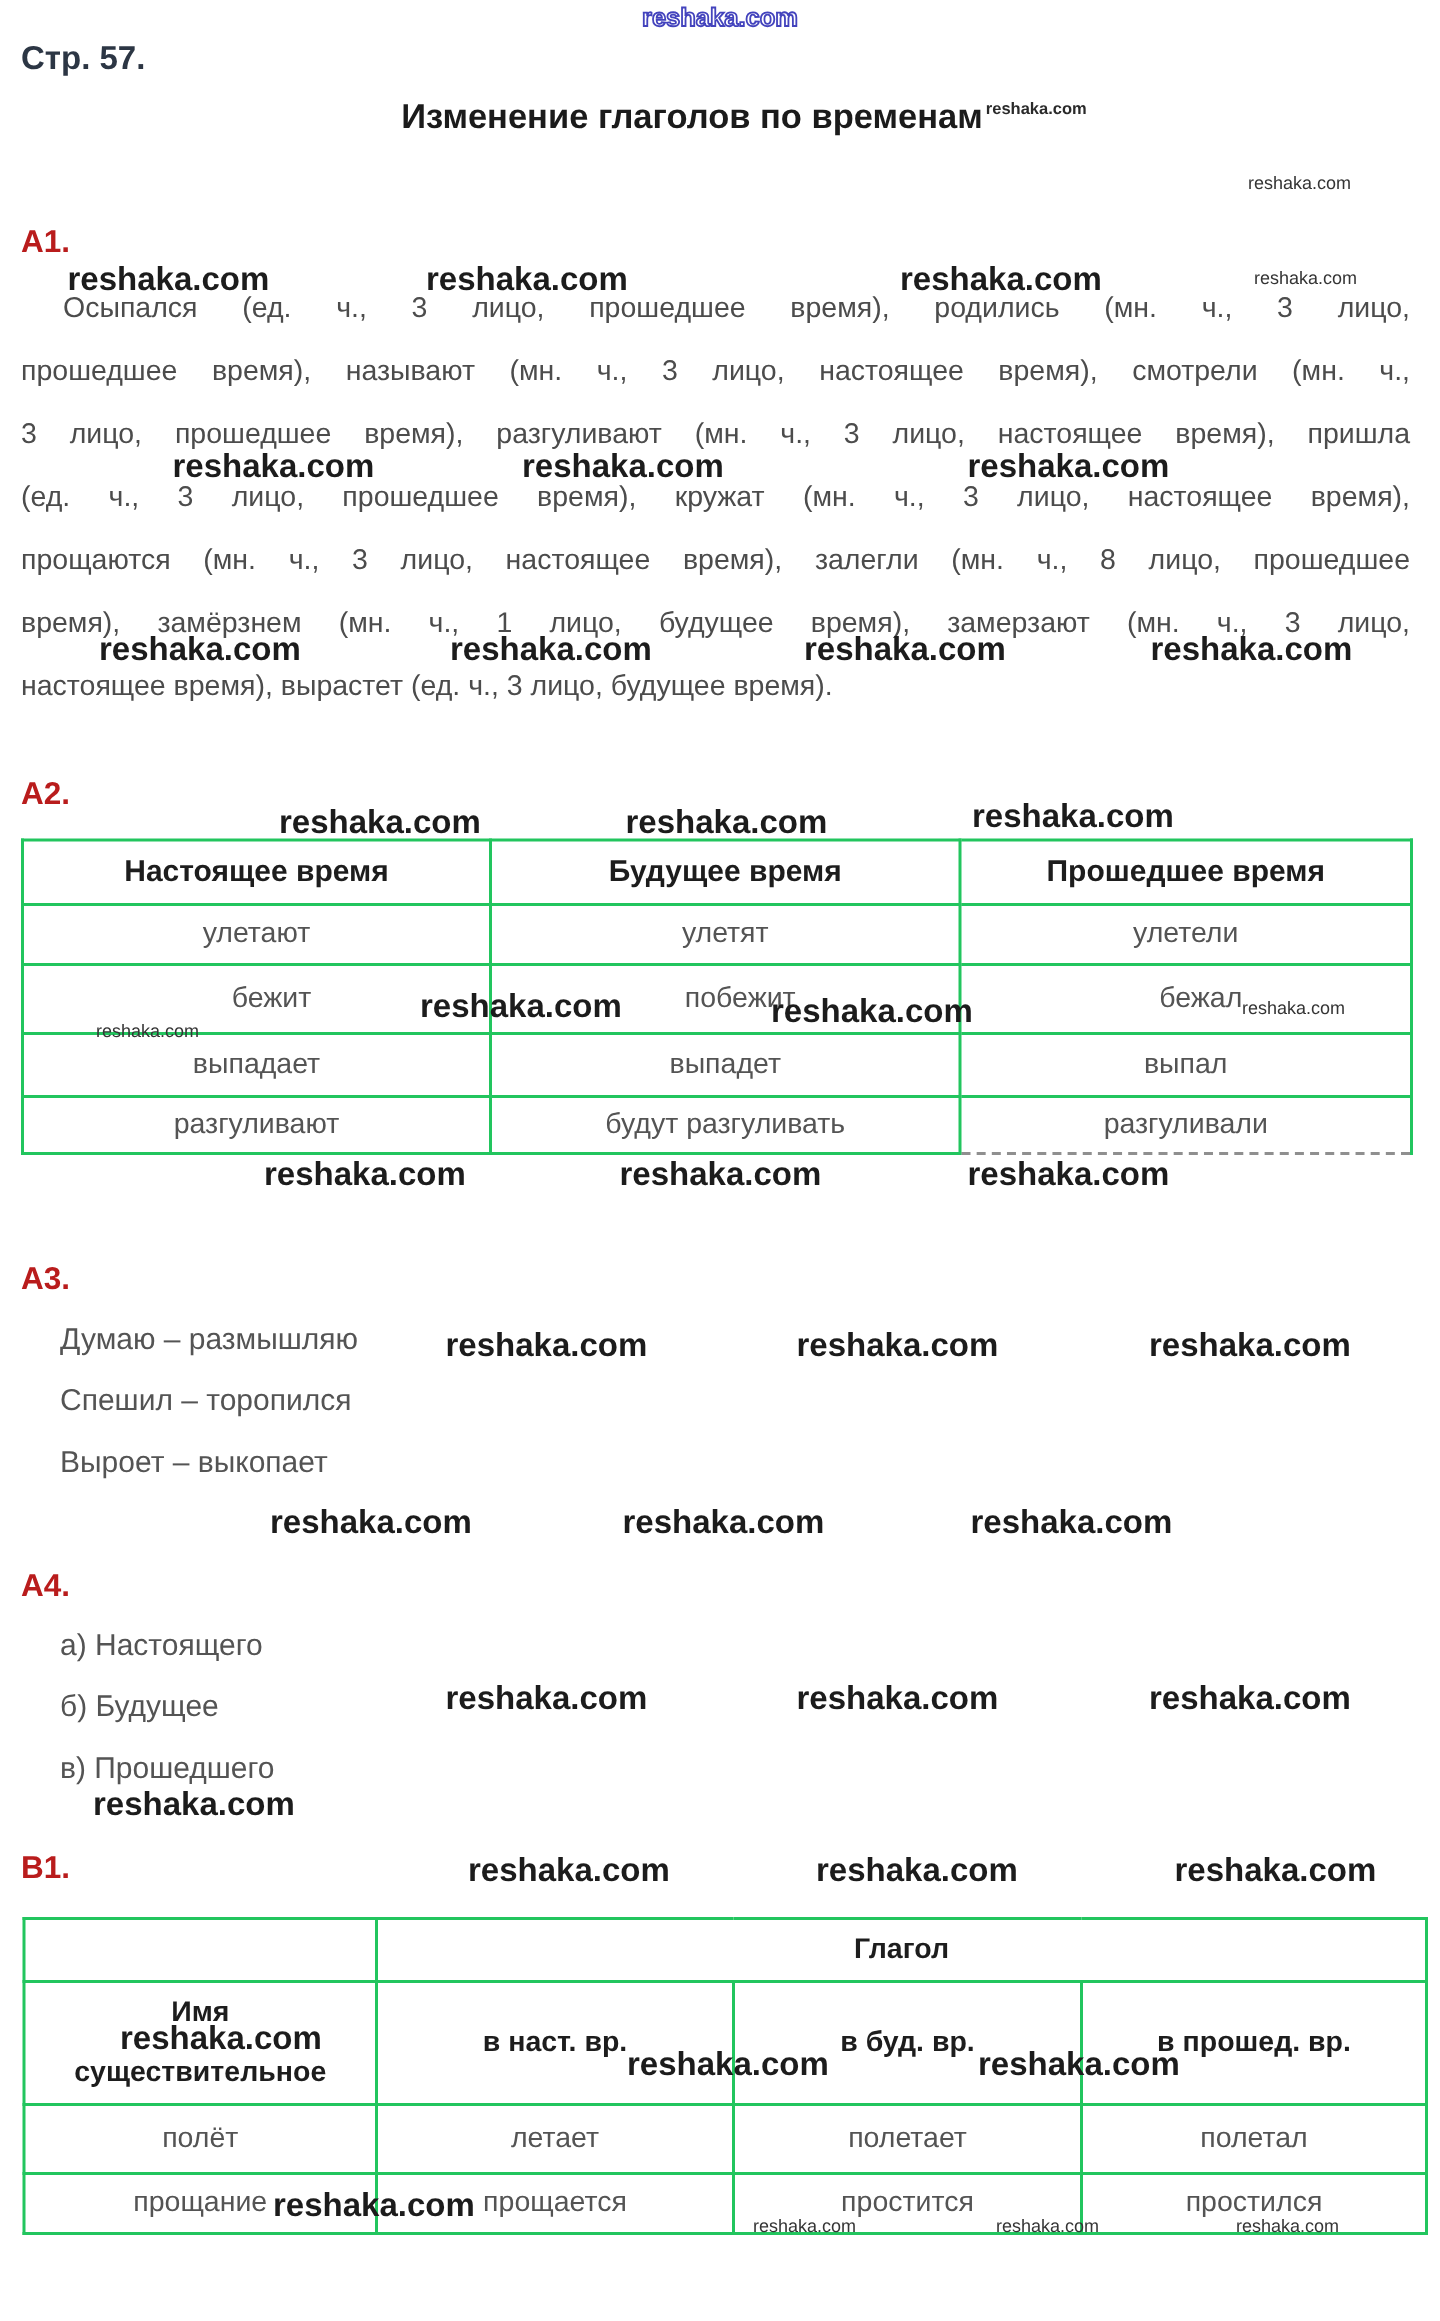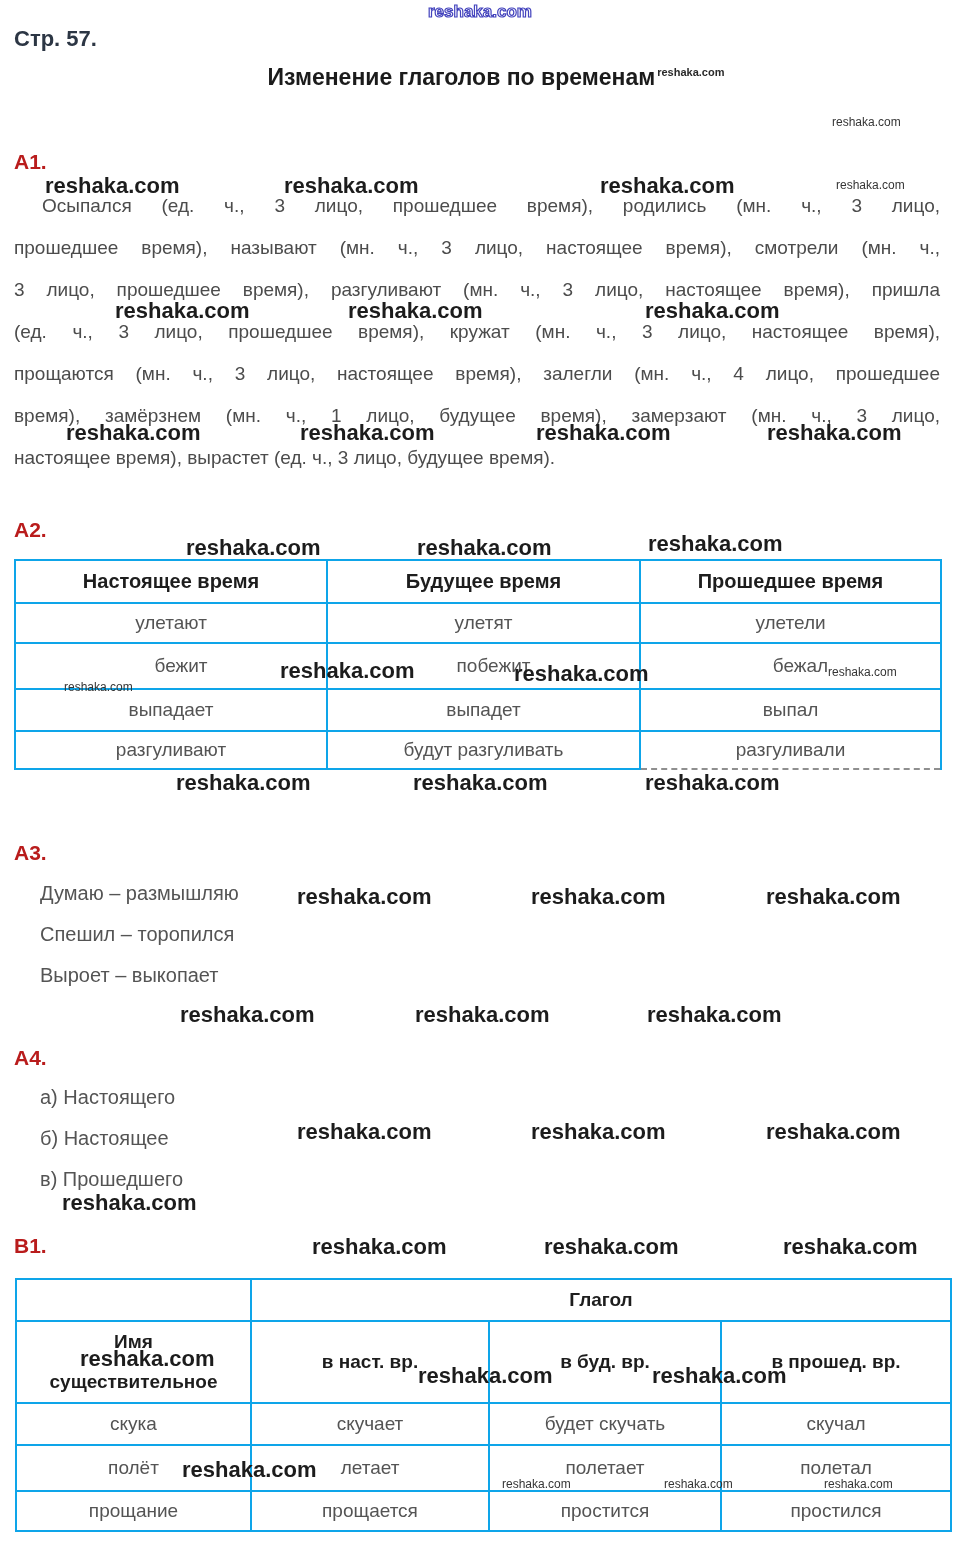--- a/index.html
+++ b/index.html
@@ -21,21 +21,21 @@
   
   .a1 { position:absolute; left:14px; top:185px; width:926px; font-size:19px; color:#4c4c4c; }
   .a1 .line { height:42px; line-height:42px; text-align:justify; text-align-last:justify; }
   .a1 .line.first { text-indent:28px; }
   .a1 .line.last { text-align-last:left; }
   
   .items { position:absolute; left:40px; font-size:20px; color:#545454; }
   .items .item { height:41px; line-height:41px; }
   
   table { position:absolute; border-collapse:collapse; table-layout:fixed; background:transparent; }
-  th, td { border:2px solid #0ea5e9; text-align:center; vertical-align:middle; padding:0; }
+  th, td { border:2px solid #22c55e; text-align:center; vertical-align:middle; padding:0; }
   .a2 { left:14px; top:559px; width:926px; }
   .a2 th { font-size:20px; font-weight:700; color:#1d1d1d; height:41px; }
   .a2 td { font-size:19px; color:#545454; }
   .a2 tr.r1 td { height:38px; }
   .a2 tr.r2 td { height:44px;padding-left:20px; }
   .a2 tr.r3 td { height:40px; }
   .a2 tr.r4 td { height:36px; }
   .a2 tr.r4 td.dashed { border-bottom:2px dashed #8f8f8f; }
   .b1 { left:15px; top:1278px; width:935px; }
   .b1 th { font-size:19px; font-weight:700; color:#1d1d1d; }
@@ -66,21 +66,21 @@
   <span class="wm wm-lg" style="left:45px;top:175px">reshaka.com</span>
   <span class="wm wm-lg" style="left:284px;top:175px">reshaka.com</span>
   <span class="wm wm-lg" style="left:600px;top:175px">reshaka.com</span>
   <span class="wm wm-sm" style="left:836px;top:179px">reshaka.com</span>
 
   <div class="a1">
     <div class="line first">Осыпался (ед. ч., 3 лицо, прошедшее время), родились (мн. ч., 3 лицо,</div>
     <div class="line">прошедшее время), называют (мн. ч., 3 лицо, настоящее время), смотрели (мн. ч.,</div>
     <div class="line">3 лицо, прошедшее время), разгуливают (мн. ч., 3 лицо, настоящее время), пришла</div>
     <div class="line">(ед. ч., 3 лицо, прошедшее время), кружат (мн. ч., 3 лицо, настоящее время),</div>
-    <div class="line">прощаются (мн. ч., 3 лицо, настоящее время), залегли (мн. ч., 4 лицо, прошедшее</div>
+    <div class="line">прощаются (мн. ч., 3 лицо, настоящее время), залегли (мн. ч., 8 лицо, прошедшее</div>
     <div class="line">время), замёрзнем (мн. ч., 1 лицо, будущее время), замерзают (мн. ч., 3 лицо,</div>
     <div class="line last">настоящее время), вырастет (ед. ч., 3 лицо, будущее время).</div>
   </div>
 
   <span class="wm wm-lg" style="left:115px;top:300px">reshaka.com</span>
   <span class="wm wm-lg" style="left:348px;top:300px">reshaka.com</span>
   <span class="wm wm-lg" style="left:645px;top:300px">reshaka.com</span>
 
   <span class="wm wm-lg" style="left:66px;top:422px">reshaka.com</span>
   <span class="wm wm-lg" style="left:300px;top:422px">reshaka.com</span>
@@ -150,21 +150,21 @@
   <span class="wm wm-lg" style="left:766px;top:886px">reshaka.com</span>
 
   <span class="wm wm-lg" style="left:180px;top:1004px">reshaka.com</span>
   <span class="wm wm-lg" style="left:415px;top:1004px">reshaka.com</span>
   <span class="wm wm-lg" style="left:647px;top:1004px">reshaka.com</span>
 
   <div class="sec-label" style="top:1046px">А4.</div>
 
   <div class="items" style="top:1077px">
     <div class="item">а) Настоящего</div>
-    <div class="item">б) Настоящее</div>
+    <div class="item">б) Будущее</div>
     <div class="item">в) Прошедшего</div>
   </div>
 
   <span class="wm wm-lg" style="left:297px;top:1121px">reshaka.com</span>
   <span class="wm wm-lg" style="left:531px;top:1121px">reshaka.com</span>
   <span class="wm wm-lg" style="left:766px;top:1121px">reshaka.com</span>
   <span class="wm wm-lg" style="left:62px;top:1192px">reshaka.com</span>
 
   <div class="sec-label" style="top:1234px">В1.</div>
 
@@ -185,26 +185,20 @@
       <th colspan="3">Глагол</th>
     </tr>
     <tr class="hdr">
       <th class="noun-hdr">
             <div class="noun-hdr-inner">Имя существительное</div>
           </th>
       <th>в наст. вр.</th>
       <th>в буд. вр.</th>
       <th>в прошед. вр.</th>
     </tr>
-    <tr class="d1">
-      <td>скука</td>
-      <td>скучает</td>
-      <td>будет скучать</td>
-      <td>скучал</td>
-    </tr>
     <tr class="d2">
       <td>полёт</td>
       <td>летает</td>
       <td>полетает</td>
       <td>полетал</td>
     </tr>
     <tr class="d3">
       <td>прощание</td>
       <td>прощается</td>
       <td>простится</td>

